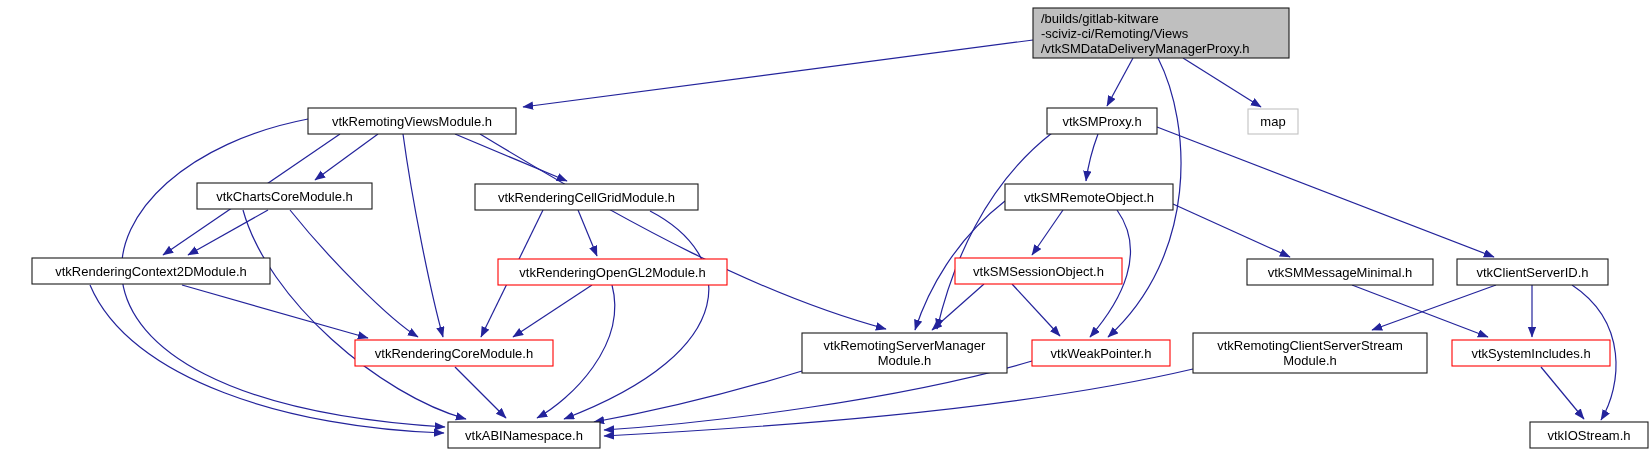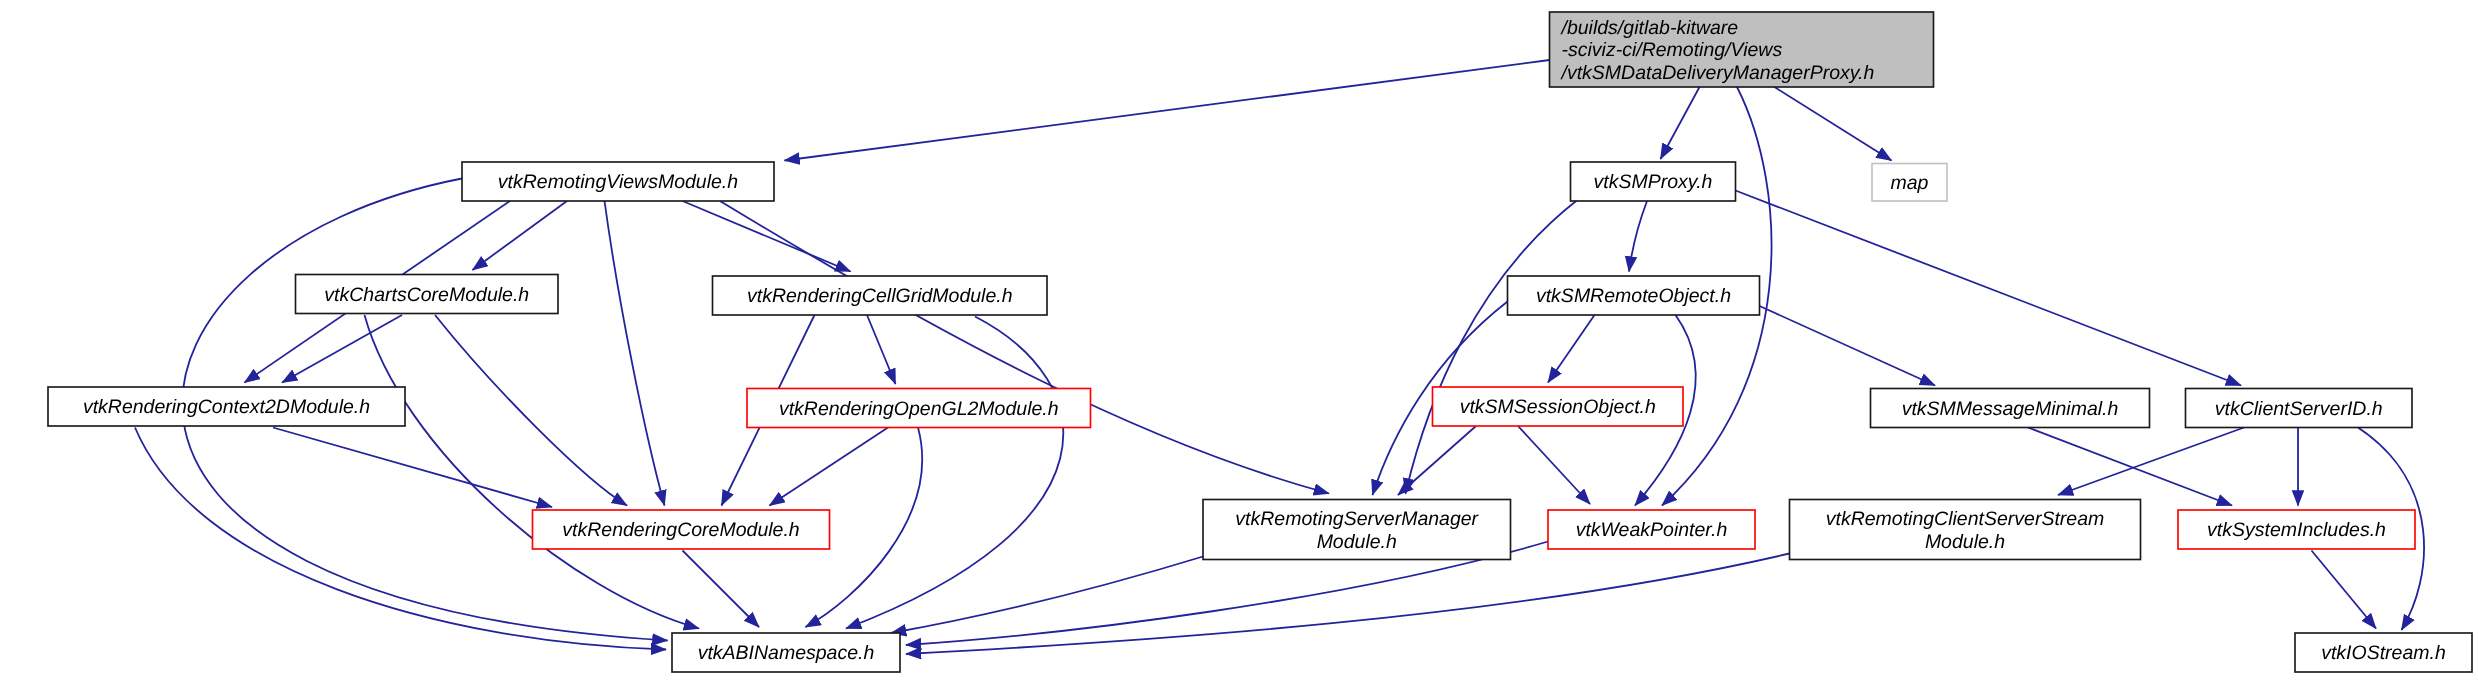--- a/index.html
+++ b/index.html
@@ -1,16 +1,16 @@
 <!DOCTYPE html>
 <html><head>
 <meta charset="utf-8">
 <style>
   html,body{margin:0;padding:0;background:#ffffff;}
-  .stage{position:relative;width:1652px;height:455px;background:#ffffff;overflow:hidden;font-style:italic;}
+  .stage{position:relative;width:1652px;height:455px;background:#ffffff;overflow:hidden;}
   svg{display:block;font-family:"Liberation Sans","DejaVu Sans",sans-serif;}
   .edge{fill:none;stroke-width:1.2px;}
   .node-rect{stroke-width:1.1px;}
   .node-label{font-size:13px;fill:#000000;}
 </style>
 </head>
 <body>
 
 <div class="stage">
   <svg width="1652" height="455" viewBox="0 0 1652 455" xmlns="http://www.w3.org/2000/svg">

